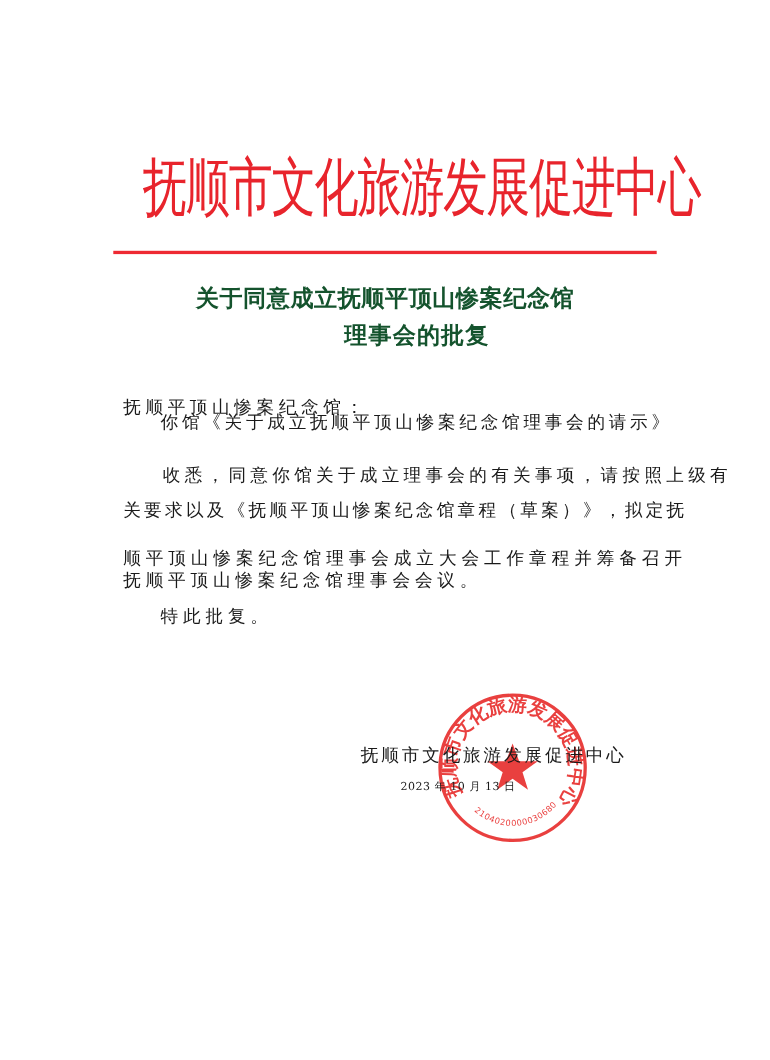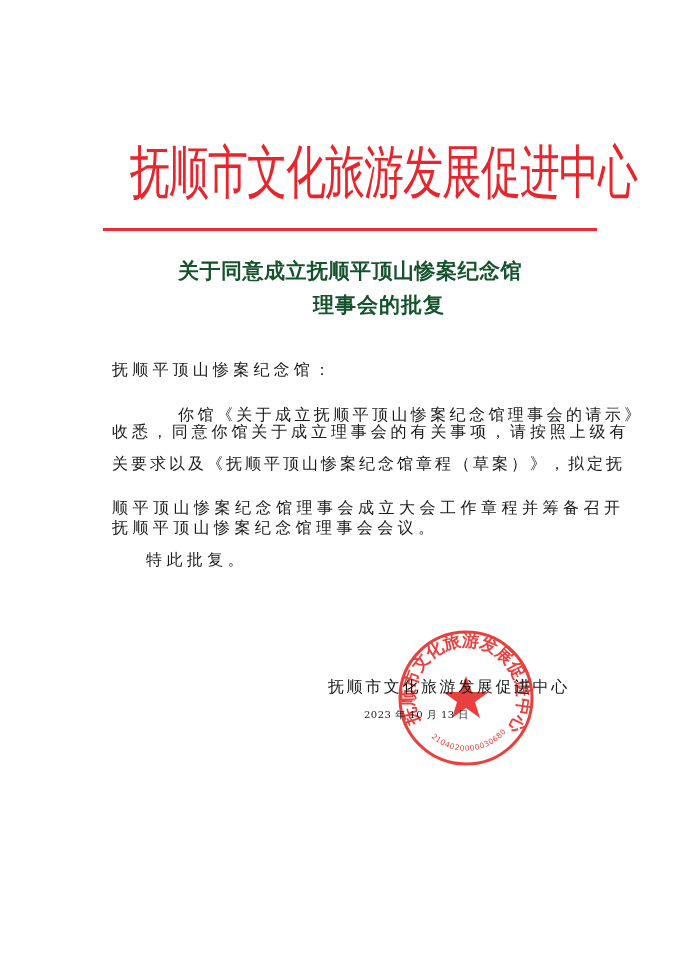--- a/index.html
+++ b/index.html
@@ -17,22 +17,22 @@
 </head>
 <body>
 
 <div class="header-title">抚顺市文化旅游发展促进中心</div>
 <div class="red-rule"></div>
 
 <div class="doc-title l1">关于同意成立抚顺平顶山惨案纪念馆</div>
 <div class="doc-title l2">理事会的批复</div>
 
 <div class="body-line" style="top:358px;text-align:center;">抚顺平顶山惨案纪念馆：</div>
-<div class="body-line" style="top:403px; left:146px; letter-spacing:3.4px;margin-left:32px;">你馆《关于成立抚顺平顶山惨案纪念馆理事会的请示》</div>
-<div class="body-line" style="top:420px; letter-spacing:3.9px;">收悉，同意你馆关于成立理事会的有关事项，请按照上级有</div>
+<div class="body-line" style="top:372px; left:146px; letter-spacing:3.4px;">你馆《关于成立抚顺平顶山惨案纪念馆理事会的请示》</div>
+<div class="body-line" style="top:420px; letter-spacing:3.9px;margin-left:36px;">收悉，同意你馆关于成立理事会的有关事项，请按照上级有</div>
 <div class="body-line" style="top:452px; letter-spacing:3.0px;text-align:right;">关要求以及《抚顺平顶山惨案纪念馆章程（草案）》，拟定抚</div>
 <div class="body-line" style="top:496px; letter-spacing:4.5px;">顺平顶山惨案纪念馆理事会成立大会工作章程并筹备召开</div>
 <div class="body-line" style="top:516px; letter-spacing:4.4px;text-align:right;">抚顺平顶山惨案纪念馆理事会会议。</div>
 <div class="body-line" style="top:548px; left:146px; letter-spacing:4.4px;">特此批复。</div>
 
 <svg class="seal" viewBox="0 0 140 140">
   <defs>
     <path id="sealArc" d="M 26 98 A 52 52 0 1 1 114 98"></path>
     <path id="codeArc" d="M 30 104 A 52 52 0 0 0 110 104"></path>
   </defs>

